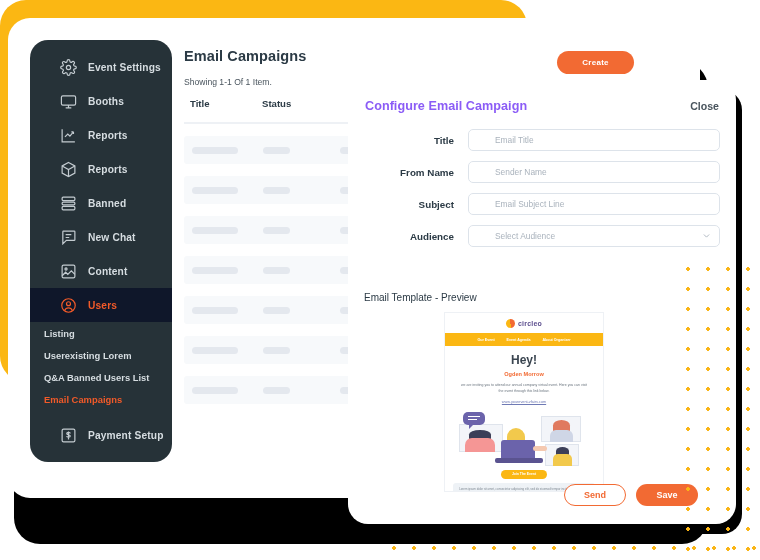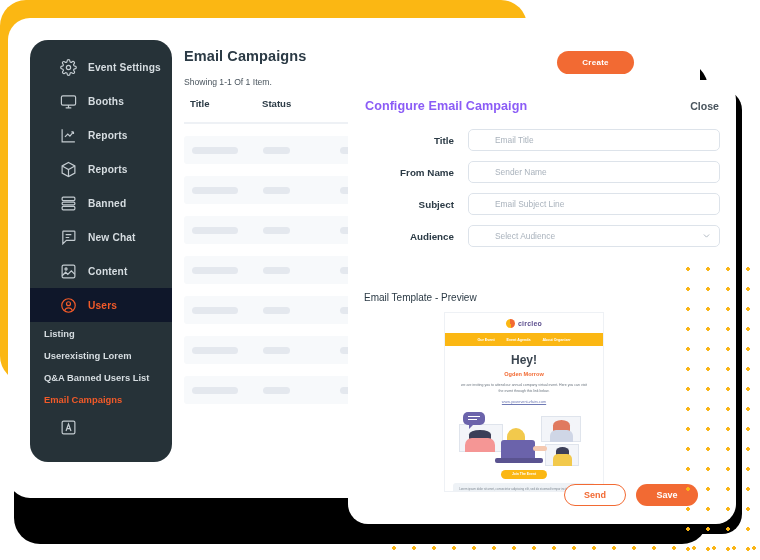--- a/index.html
+++ b/index.html
@@ -315,20 +315,29 @@
       <div class="sub-item">
         <span class="sub-label">Userexisting Lorem</span>
       </div>
       <div class="sub-item">
         <span class="sub-label">Q&amp;A Banned Users List</span>
       </div>
       <div class="sub-item active">
         <span class="sub-label">Email Campaigns</span>
       </div>
 
+      <div class="nav-item" style="margin-top:8px">
+        <span class="ico">
+            <svg viewBox="0 0 24 24" fill="none" stroke="currentColor" stroke-width="1.7">
+              <rect x="3" y="3" width="18" height="18" rx="2"></rect>
+              <path d="M12 6.5v11M14.5 9.2c0-1-1.1-1.7-2.5-1.7s-2.5.7-2.5 1.7 1.1 1.5 2.5 1.8 2.5.8 2.5 1.8-1.1 1.7-2.5 1.7-2.5-.7-2.5-1.7"></path>
+            </svg>
+          </span>
+        <span class="nav-label">Payment Setup</span>
+      </div>
       <div class="nav-item">
         <span class="ico">
             <svg viewBox="0 0 24 24" fill="none" stroke="currentColor" stroke-width="1.7">
               <rect x="3" y="3" width="18" height="18" rx="2"></rect>
               <path d="M8.5 17l3.5-10 3.5 10M9.9 13.6h4.2"></path>
             </svg>
           </span>
 
       </div>
     </nav>

